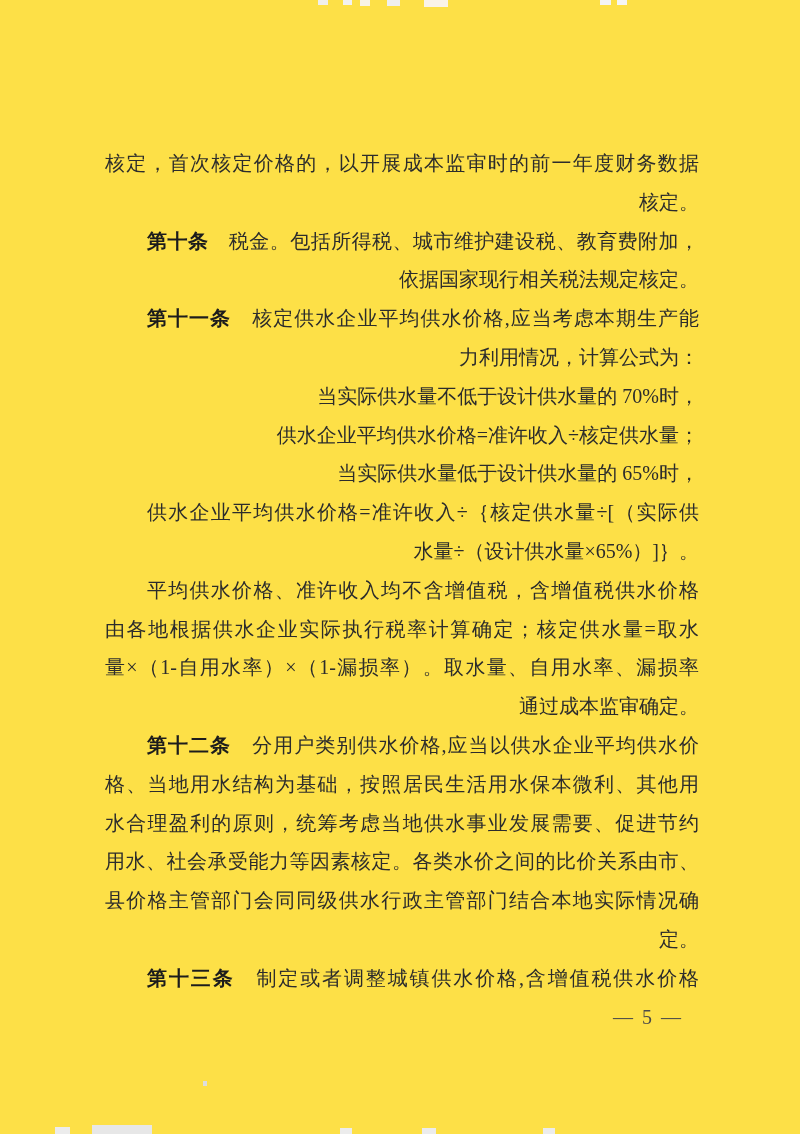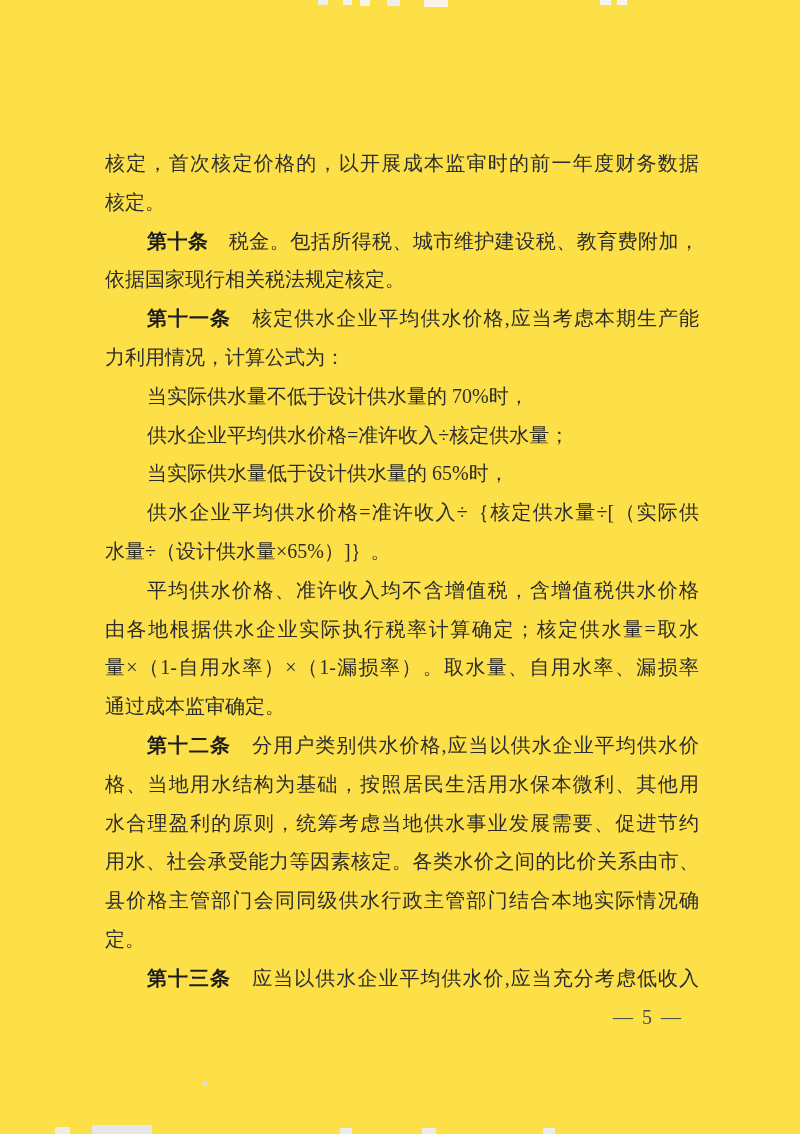--- a/index.html
+++ b/index.html
@@ -22,21 +22,21 @@
     width: 594px;
     color: #2c2c2c;
     font-size: 20px;
   }
   .line {
     height: 38.8px;
     line-height: 38.8px;
     overflow: hidden;
     box-sizing: border-box;
     white-space: nowrap;
-    text-align: left;
+    text-align: right;
   }
   .line.justify {
     white-space: normal;
     text-align: justify;
     text-align-last: justify;
   }
   .line.indent {
     padding-left: 42px;
   }
   .seg-bold {
@@ -80,21 +80,21 @@
       <div class="line indent justify"><span>平均供水价格、准许收入均不含增值税，含增值税供水价格</span></div>
       <div class="line justify"><span>由各地根据供水企业实际执行税率计算确定；核定供水量=取水</span></div>
       <div class="line justify"><span>量×（1-自用水率）×（1-漏损率）。取水量、自用水率、漏损率</span></div>
       <div class="line"><span>通过成本监审确定。</span></div>
       <div class="line indent justify"><span class="seg-bold">第十二条</span><span>　分用户类别供水价格,应当以供水企业平均供水价</span></div>
       <div class="line justify"><span>格、当地用水结构为基础，按照居民生活用水保本微利、其他用</span></div>
       <div class="line justify"><span>水合理盈利的原则，统筹考虑当地供水事业发展需要、促进节约</span></div>
       <div class="line justify"><span>用水、社会承受能力等因素核定。各类水价之间的比价关系由市、</span></div>
       <div class="line justify"><span>县价格主管部门会同同级供水行政主管部门结合本地实际情况确</span></div>
       <div class="line"><span>定。</span></div>
-      <div class="line indent justify"><span class="seg-bold">第十三条</span><span>　应当以供水企业平均供水价,应当充分考虑低收入</span></div>
+      <div class="line indent justify"><span class="seg-bold">第十三条</span><span>　制定或者调整城镇供水价格,含增值税供水价格</span></div>
     </div>
   <div class="page-number">— 5 —</div>
   <div id="artifacts-layer">
       <div class="artifact" style="left: 318px; top: 0px; width: 10px; height: 5px; background: rgb(240, 239, 237);"></div>
       <div class="artifact" style="left: 343px; top: 0px; width: 9px; height: 5px; background: rgb(243, 242, 240);"></div>
       <div class="artifact" style="left: 360px; top: 0px; width: 10px; height: 6px; background: rgb(248, 243, 230);"></div>
       <div class="artifact" style="left: 387px; top: 0px; width: 13px; height: 6px; background: rgb(239, 239, 239);"></div>
       <div class="artifact" style="left: 424px; top: 0px; width: 24px; height: 7px; background: rgb(250, 243, 232);"></div>
       <div class="artifact" style="left: 600px; top: 0px; width: 11px; height: 5px; background: rgb(244, 244, 244);"></div>
       <div class="artifact" style="left: 617px; top: 0px; width: 10px; height: 5px; background: rgb(245, 245, 245);"></div>

